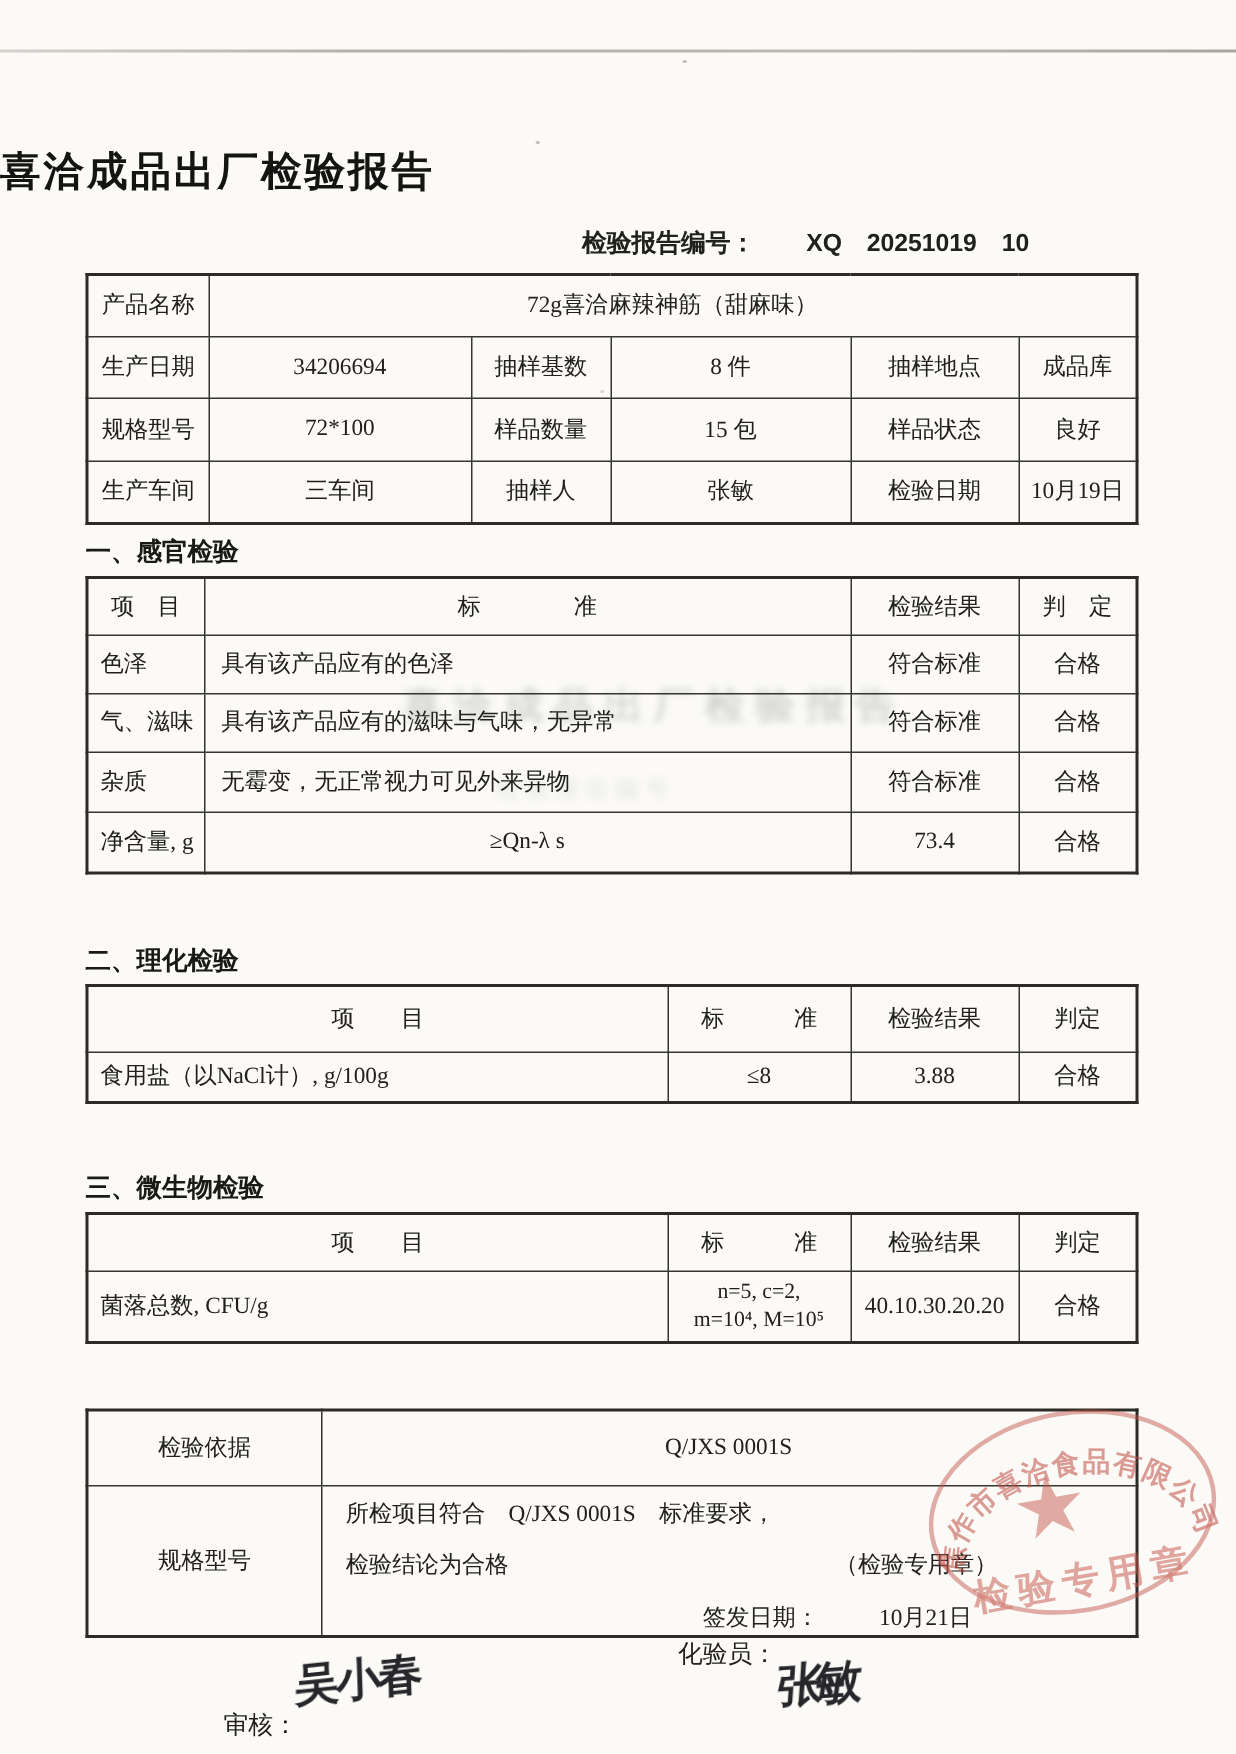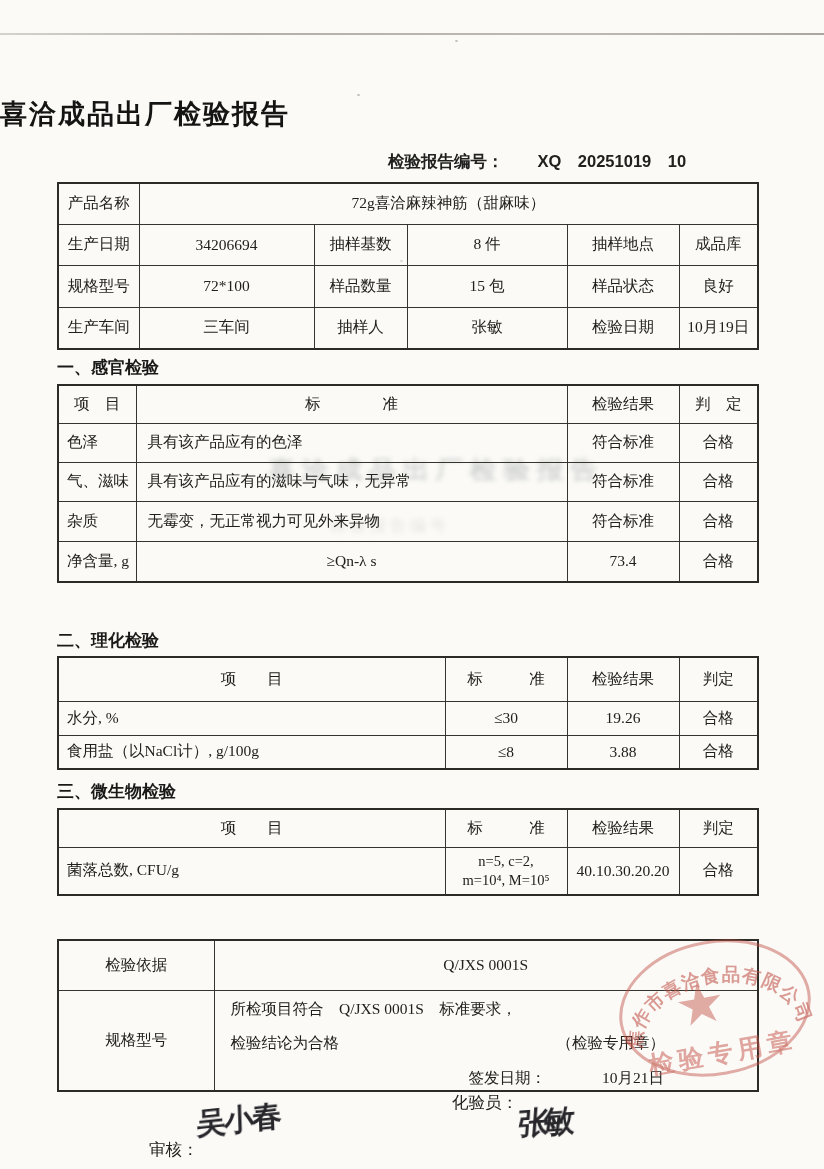--- a/index.html
+++ b/index.html
@@ -27,21 +27,21 @@
   .small2 { font-size:14.5px; line-height:19px; }
   .res2 { font-size:15px; line-height:20px; }
 
   .sec-h { position:absolute; left:57px; font-family:"Liberation Sans","DejaVu Sans",sans-serif;
     font-weight:bold; font-size:17px; color:#191917; }
 
   
   .concl-cell { vertical-align:top; text-align:left; }
   .c-line1 { margin:8px 0 0 12px; }
   .c-line2 { display:flex; justify-content:space-between; margin:13px 88px 0 12px; }
-  .c-line3 { display:flex; gap:56px; margin:14px 0 0 250px; }
+  .c-line3 { display:flex; gap:40px; margin:14px 0 0 250px; }
 
   
   .ghost1 { position:absolute; top:454px; left:268px; font-family:"Liberation Sans","DejaVu Sans",sans-serif;
     font-weight:bold; font-size:24px; letter-spacing:6px; color:#868e8e; opacity:.34;
     filter:blur(2.3px); transform:scale(1.12,1.02); transform-origin:left top; }
   .ghost2 { position:absolute; top:516px; left:330px; font-family:"Liberation Sans","DejaVu Sans",sans-serif;
     font-weight:bold; font-size:16px; letter-spacing:4px; color:#8b9292; opacity:.13; filter:blur(2px); }
 
   
   .sig-label { position:absolute; font-size:16.5px; color:#21201d; }
@@ -164,26 +164,20 @@
         <col style="width:122px">
         <col style="width:112px">
         <col style="width:79px">
       </colgroup>
     <tbody>
         <tr style="height:44px">
       <td>项　　目</td>
       <td>标　　　准</td>
       <td>检验结果</td>
       <td>判定</td>
-    </tr>
-    <tr style="height:34px">
-      <td class="left">水分, %</td>
-      <td>≤30</td>
-      <td>19.26</td>
-      <td>合格</td>
     </tr>
     <tr style="height:34px">
       <td class="left">食用盐（以NaCl计）, g/100g</td>
       <td>≤8</td>
       <td>3.88</td>
       <td>合格</td>
     </tr>
   </tbody>
     </table>
 

